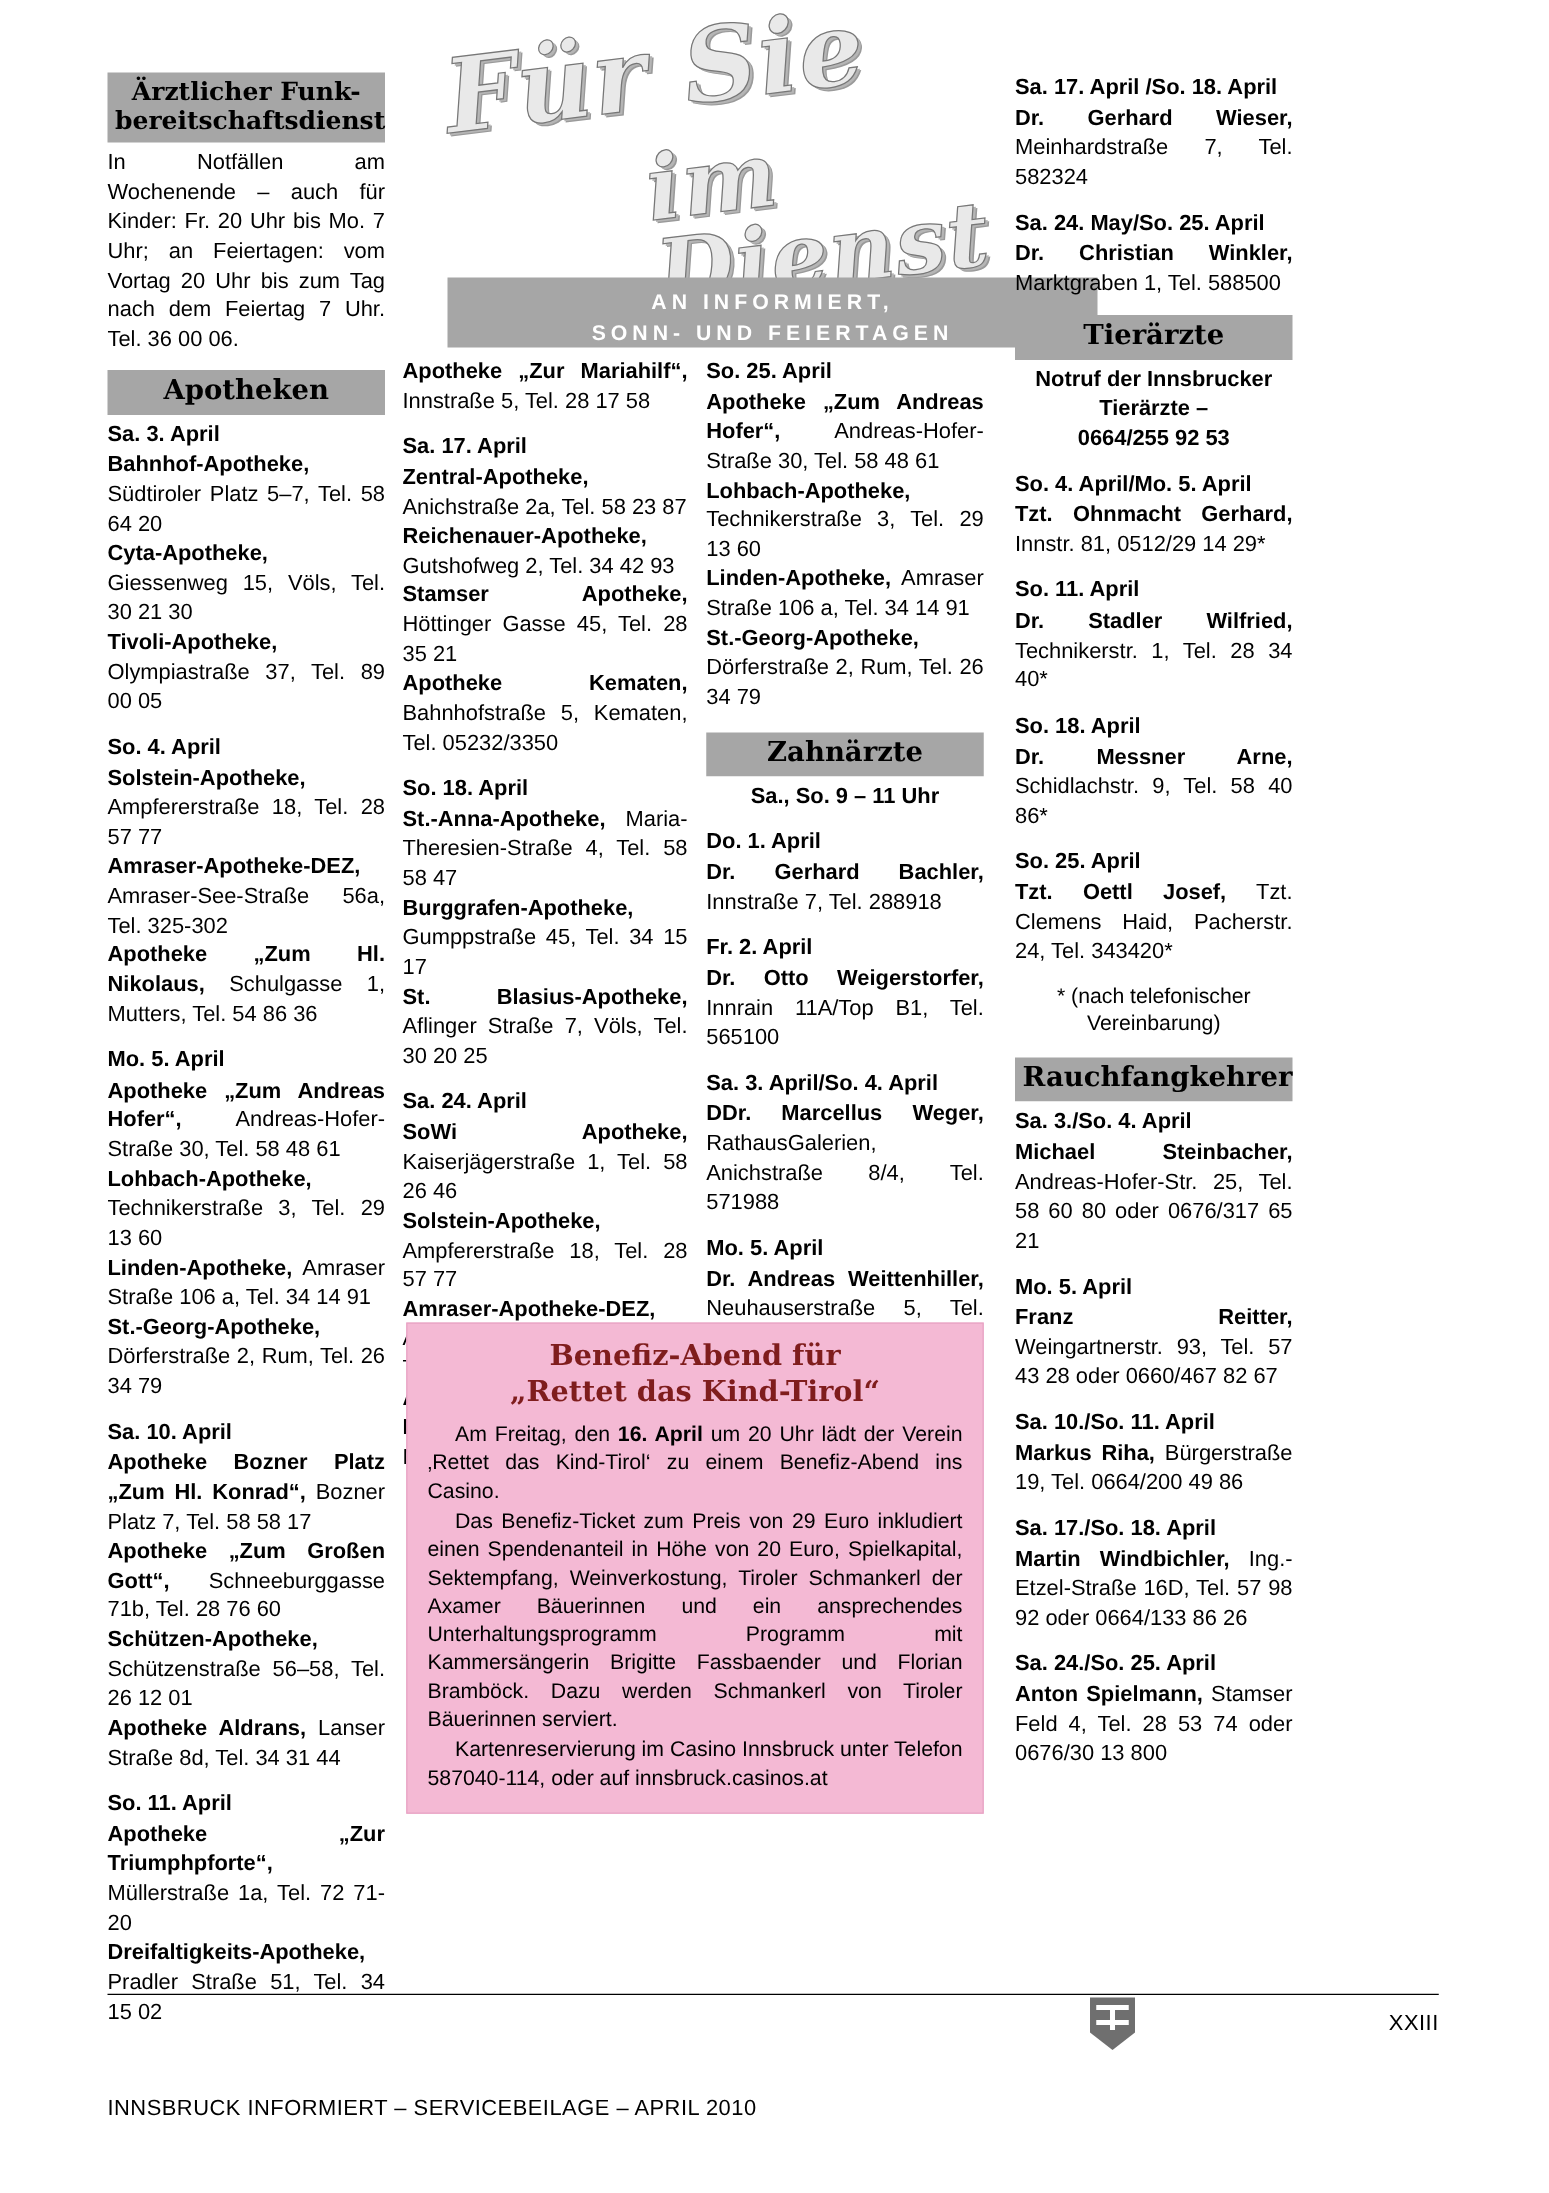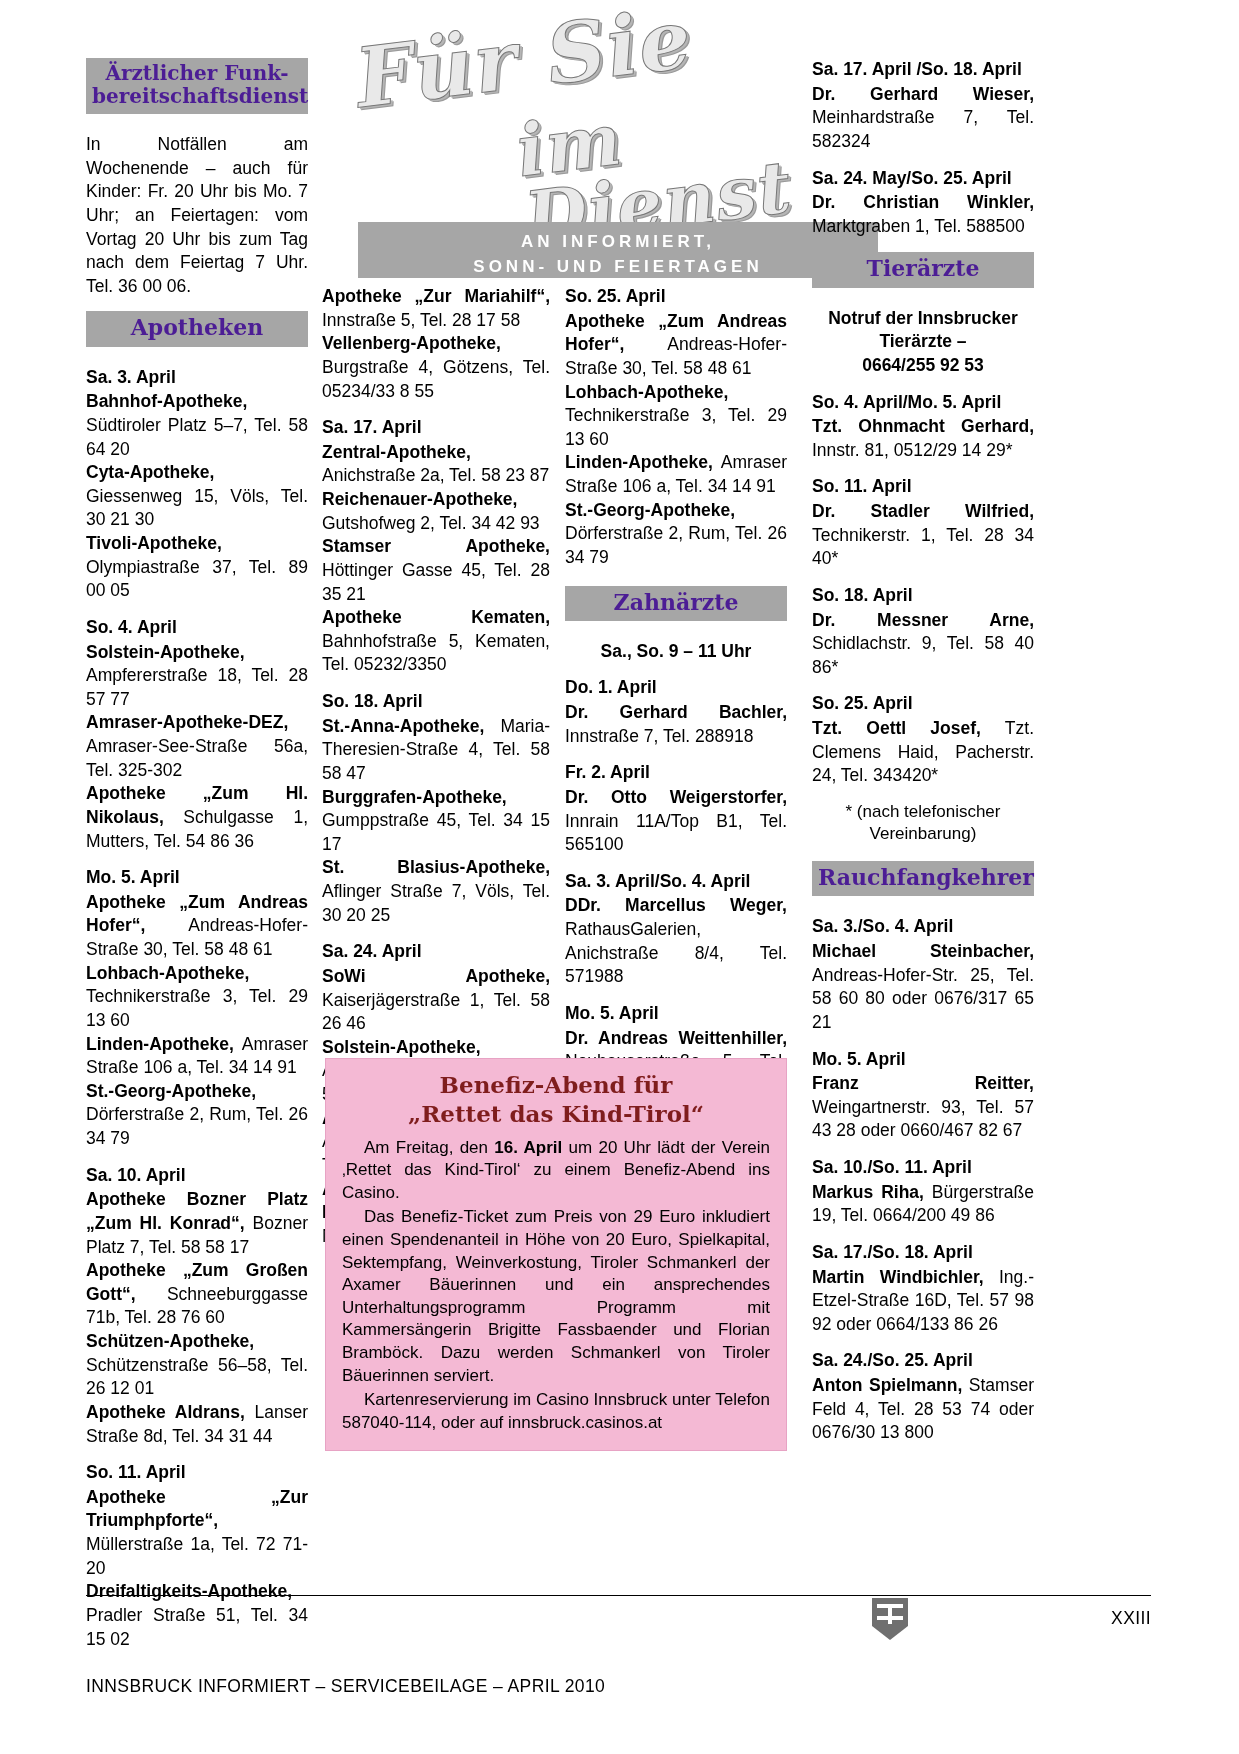--- a/index.html
+++ b/index.html
@@ -50,28 +50,28 @@
     font-weight: bold;
     letter-spacing: 4px;
     text-align: center;
     padding-top: 8px;
     line-height: 1.45;
   }
   
   .col { position: absolute; }
   .sect-head {
     background: #a6a6a6;
-    color: #4c1d95;
+    color: #000000;
     font-family: "DejaVu Serif", serif;
     font-weight: bold;
     font-size: 22px;
     text-align: center;
     padding: 4px 6px 6px 6px;
     line-height: 1.15;
-    margin-bottom: 19px;
+    margin-bottom: 4px;
   }
   .sect-head.two { font-size: 20px; }
   .body-text {
     font-size: 17.5px;
     line-height: 1.35;
     text-align: justify;
   }
   .block { margin-bottom: 13px; }
   .date {
     font-weight: bold;
@@ -186,21 +186,20 @@
           <div class="entry"><b>Apotheke „Zur Triumphpforte“,</b><span> Müllerstraße 1a, Tel. 72 71-20</span></div>
           <div class="entry"><b>Dreifaltigkeits-Apotheke,</b><span> Pradler Straße 51, Tel. 34 15 02</span></div>
         </div>
       </div>
   </div>
 
   <div class="col body-text" id="mid-col">
     <div id="mid-apotheken">
         <div class="block">
           <div class="entry"><b>Apotheke „Zur Mariahilf“,</b><span> Innstraße 5, Tel. 28 17 58</span></div>
-          <div class="entry"><b>Vellenberg-Apotheke,</b><span> Burgstraße 4, Götzens, Tel. 05234/33 8 55</span></div>
         </div>
         <div class="block">
           <span class="date">Sa. 17. April</span>
           <div class="entry"><b>Zentral-Apotheke,</b><span> Anichstraße 2a, Tel. 58 23 87</span></div>
           <div class="entry"><b>Reichenauer-Apotheke,</b><span> Gutshofweg 2, Tel. 34 42 93</span></div>
           <div class="entry"><b>Stamser Apotheke,</b><span> Höttinger Gasse 45, Tel. 28 35 21</span></div>
           <div class="entry"><b>Apotheke Kematen,</b><span> Bahnhofstraße 5, Kematen, Tel. 05232/3350</span></div>
         </div>
         <div class="block">
           <span class="date">So. 18. April</span>

